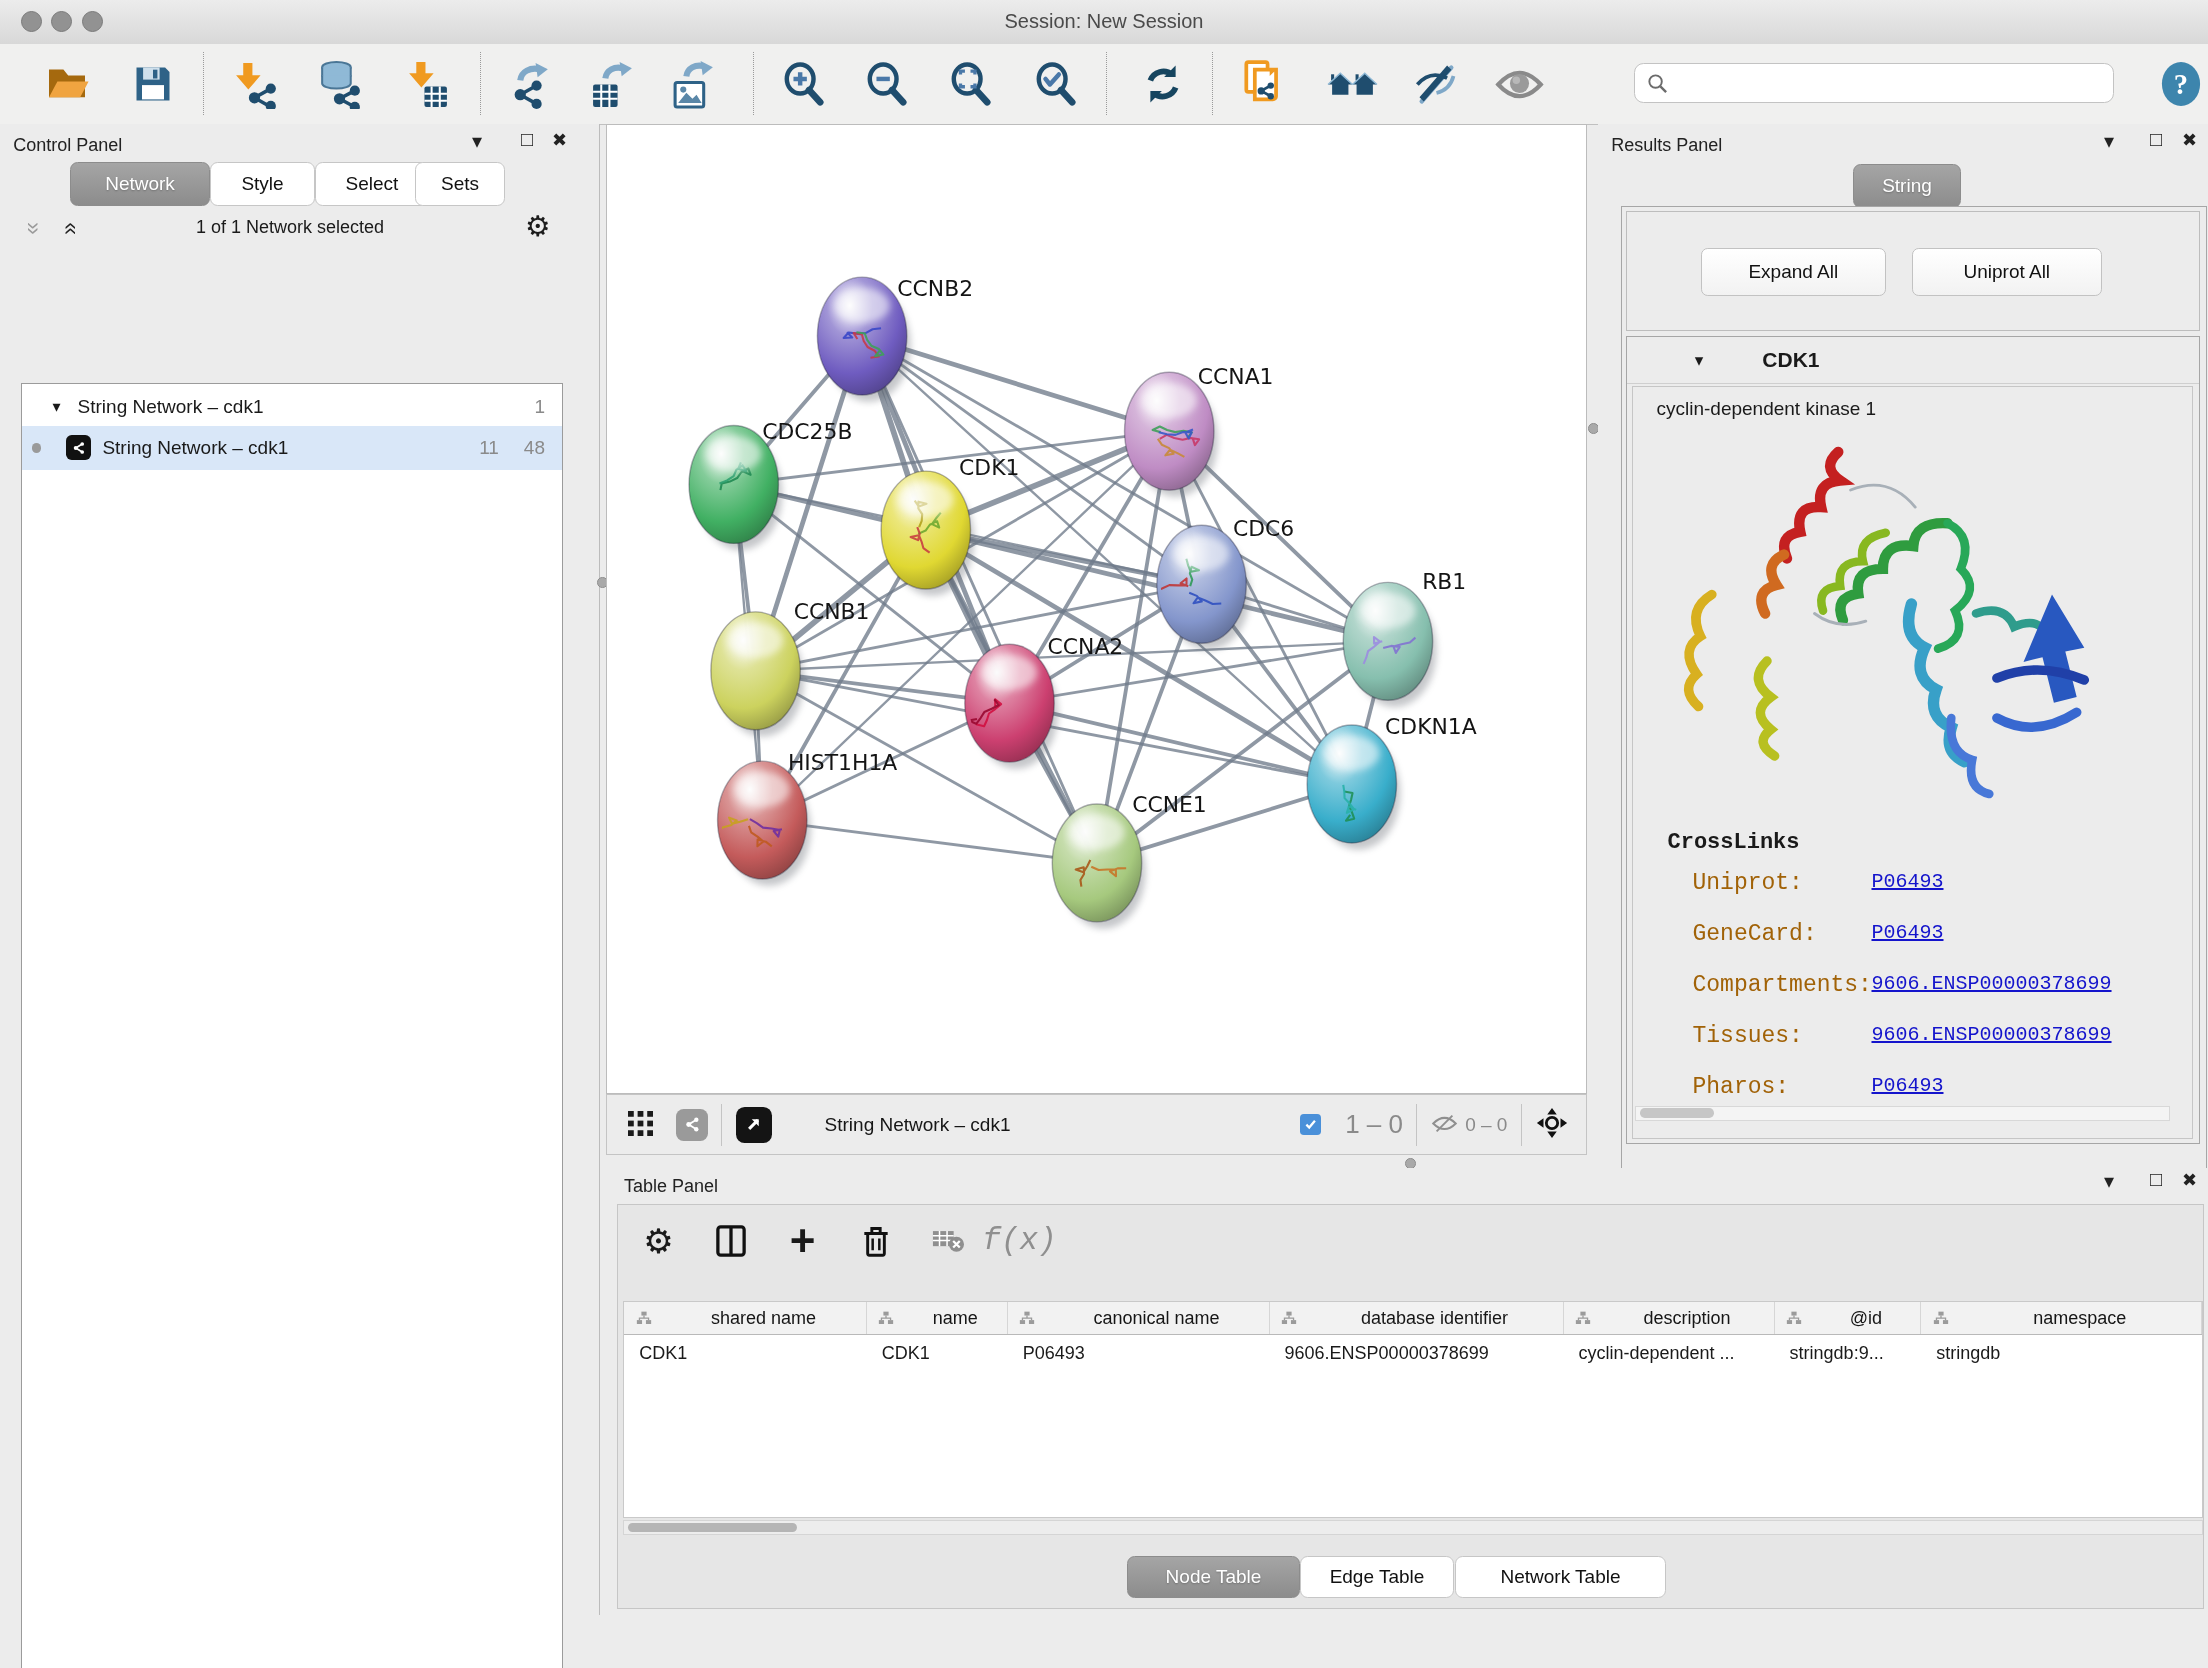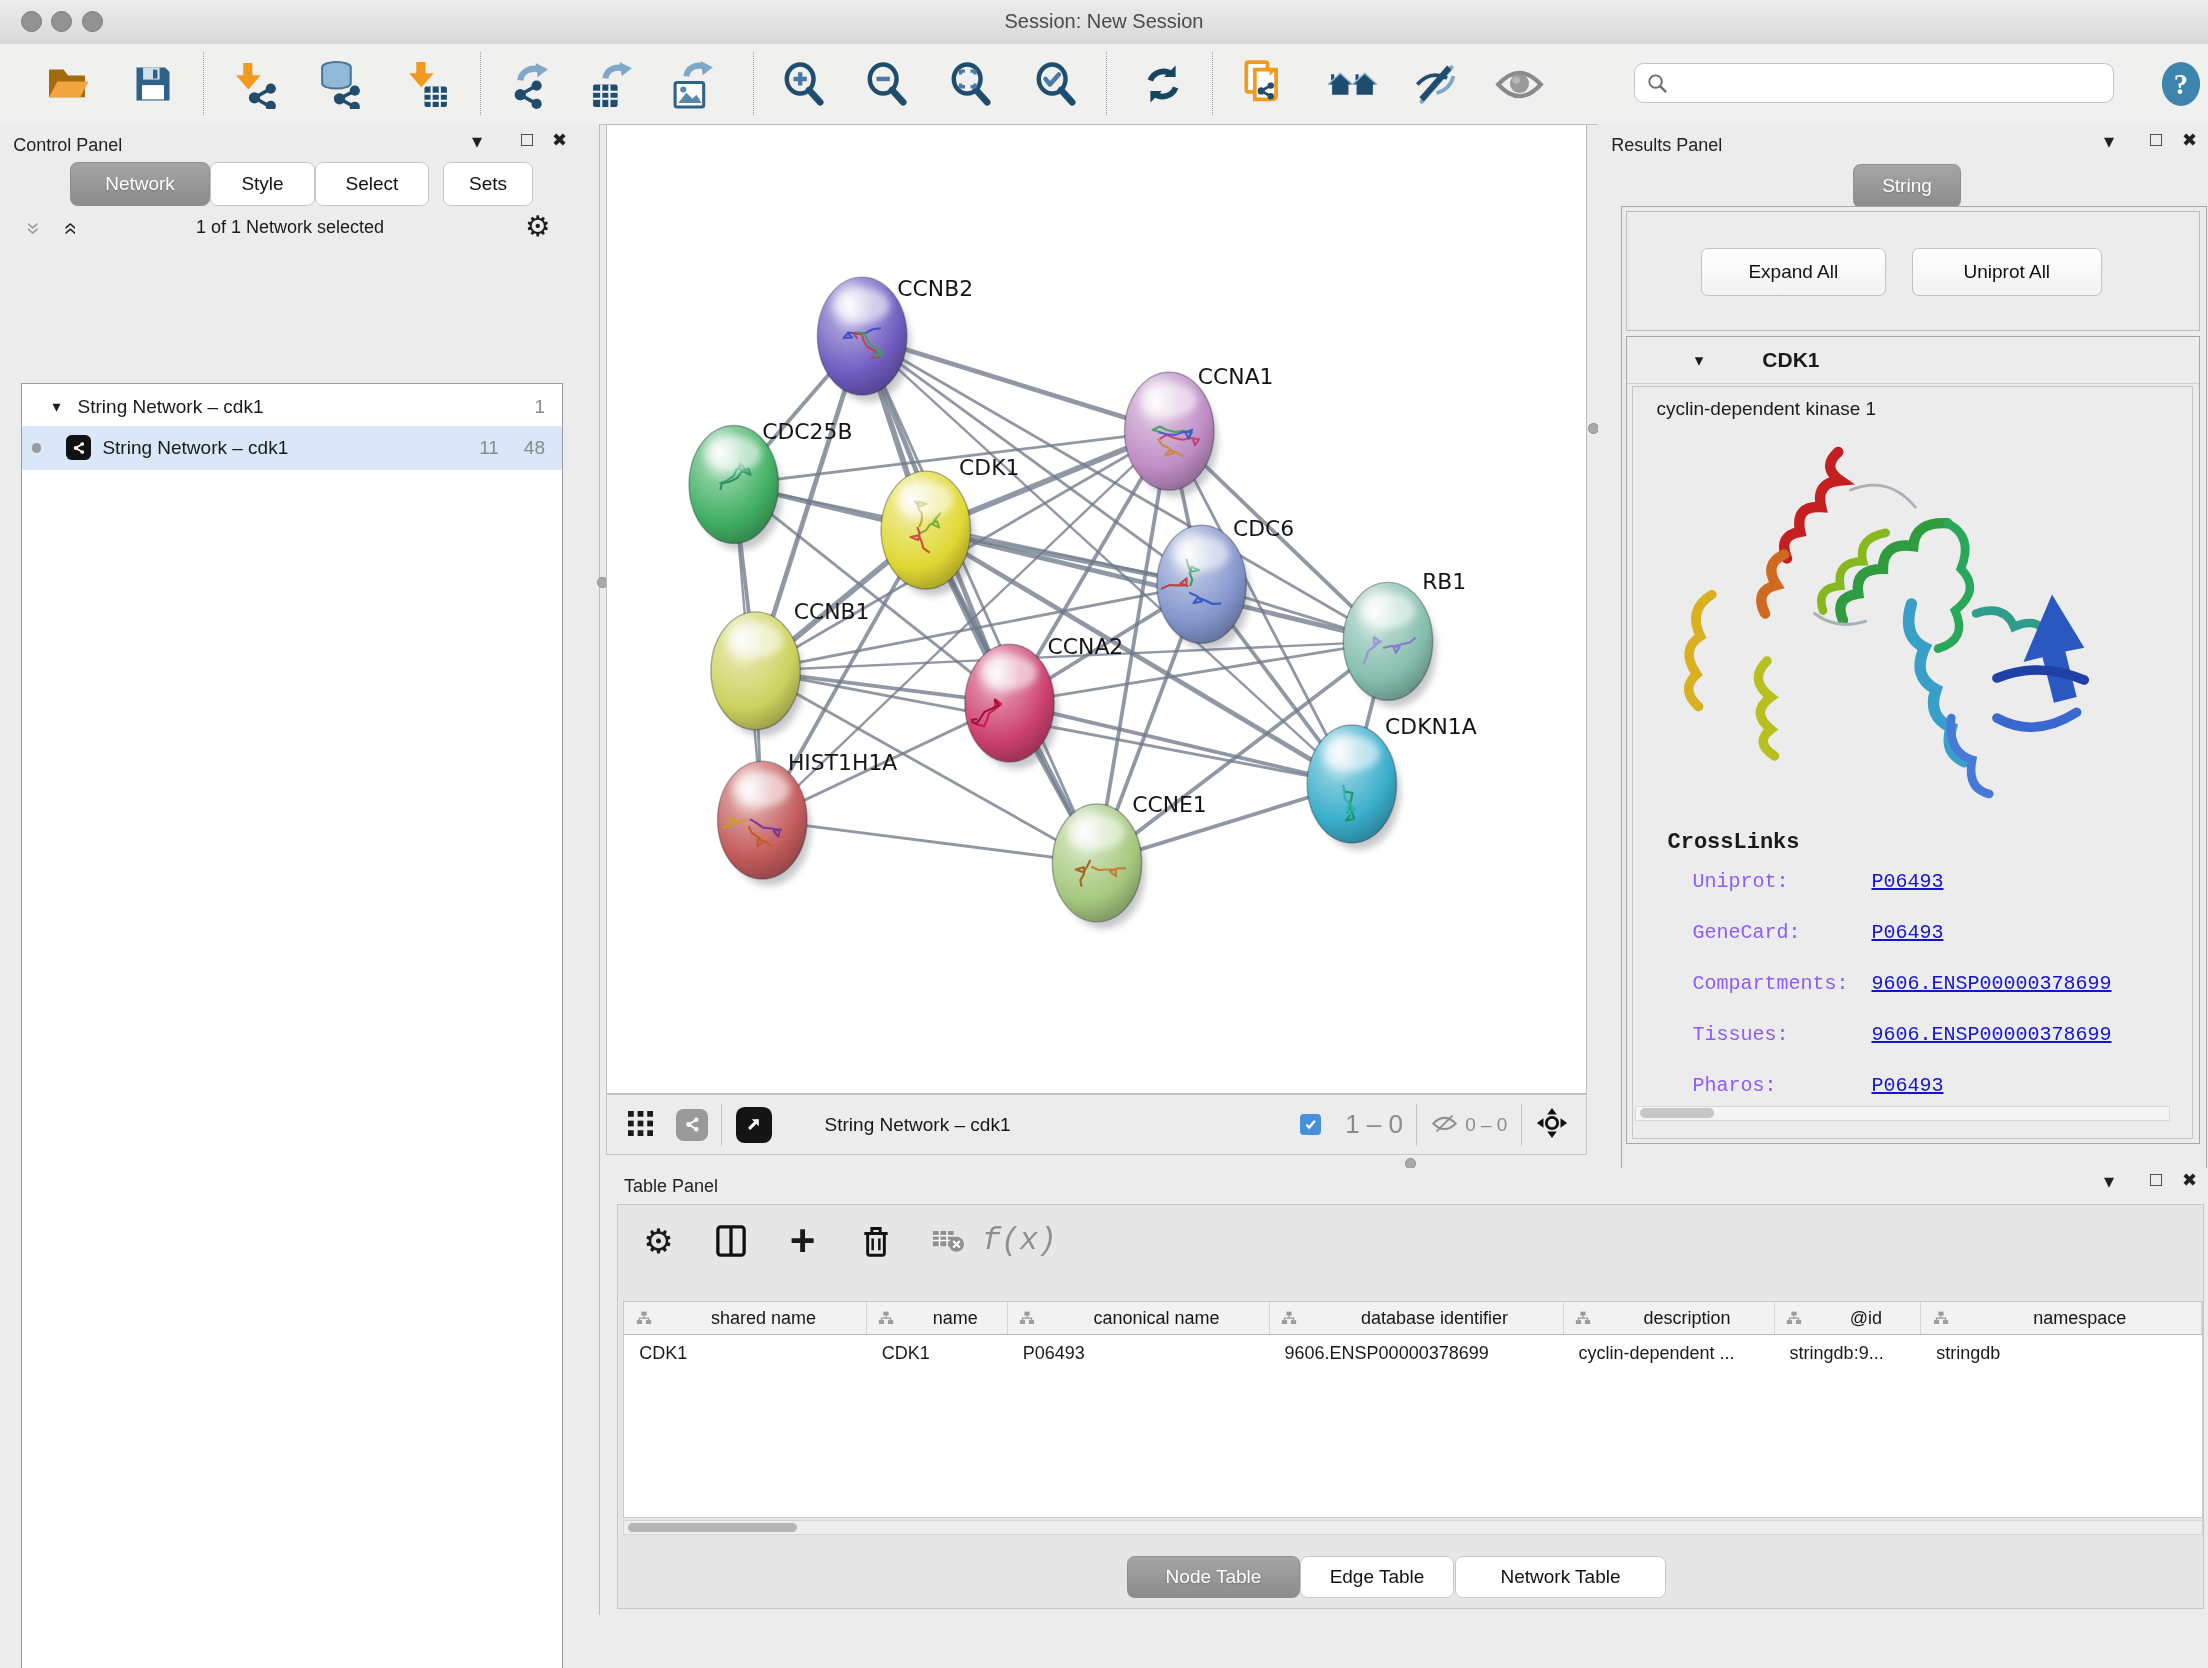--- a/index.html
+++ b/index.html
@@ -37,21 +37,21 @@
   .cbar{left:606px;top:1094px;width:981px;height:61px;background:#ececec;border:1px solid #c4c4c4;
         box-sizing:border-box;display:flex;align-items:center;}
   .cbar .vsep{width:1px;height:42px;background:#c4c4c4;margin:0 13.3px;}
   .splitdot{width:8.6px;height:8.6px;border-radius:50%;background:#a9a9a9;border:1px solid #8f8f8f;}
   
   .rbox{border:1px solid #a6a6a6;background:#ececec;box-sizing:border-box;}
   .btn{background:linear-gradient(#ffffff,#f2f2f2);border:1px solid #c2c2c2;border-radius:6.7px;
        font-size:19px;display:flex;align-items:center;justify-content:center;color:#111;}
   .serif{font-family:Liberation Mono, monospace;}
   .cl-row{display:flex;height:51px;align-items:flex-start;}
-  .cl-label{width:179px;font-size:20px;color:#8b5cf6;}
+  .cl-label{width:179px;font-size:23px;color:#a16207;}
   .cl-link{font-size:20px;color:#1414cc;text-decoration:underline;}
   
   .ttoolbtn{width:53px;height:53px;display:flex;align-items:center;justify-content:center;}
   .ttable{left:623px;top:1301px;width:1580px;height:217px;background:#fff;border:1px solid #c9c9c9;
       box-sizing:border-box;overflow:hidden;}
   .thr{display:flex;height:32px;background:#f2f2f2;border-bottom:1.9px solid #b9b9b9;}
   .th{display:flex;align-items:center;font-size:18px;color:#161616;box-sizing:border-box;
       border-right:1px solid #d6d6d6;padding-left:11.4px;gap:9.5px;}
   .th .lbl{flex:1;text-align:center;white-space:nowrap;}
   .tdr{display:flex;height:36px;background:#fff;}
@@ -248,21 +248,21 @@
 
   <div class="abs" style="left:0;top:124px;width:599px;height:1491px;background:#ececec;border-right:1px solid #bcbcbc">
     <div class="abs phead" style="left:13.3px;top:11px">Control Panel</div>
     <div class="abs pctl" style="left:472px;top:7.6px">▾</div>
     <div class="abs pctl" style="left:521px;top:5.7px">□</div>
     <div class="abs pctl" style="left:552px;top:6.7px;font-size:18px">✖</div>
 
     <div class="abs tab sel" style="left:70px;top:38px;width:140px">Network</div>
     <div class="abs tab" style="left:210px;top:38px;width:105px">Style</div>
     <div class="abs tab" style="left:315px;top:38px;width:114px">Select</div>
-    <div class="abs tab" style="left:443px;top:38px;width:90px">Sets</div>
+    <div class="abs tab" style="left:415px;top:38px;width:90px">Sets</div>
 
     <div class="abs" style="left:27px;top:91px;font-size:23px;color:#9a9a9a;transform:rotate(90deg)">»</div>
     <div class="abs" style="left:63px;top:91px;font-size:23px;color:#222;transform:rotate(-90deg)">»</div>
     <div class="abs" style="left:119px;top:93px;width:342px;text-align:center;font-size:18px">1 of 1 Network selected</div>
     <div class="abs icontxt" style="left:525px;top:88px">⚙</div>
 
     <div class="abs treebox">
       <div class="treerow" style="height:38px;padding-top:3.8px">
         <span style="width:27px;text-align:center;margin-left:21px;font-size:16px">▾</span>
         <span style="flex:1;margin-left:7.6px">String Network – cdk1</span>

